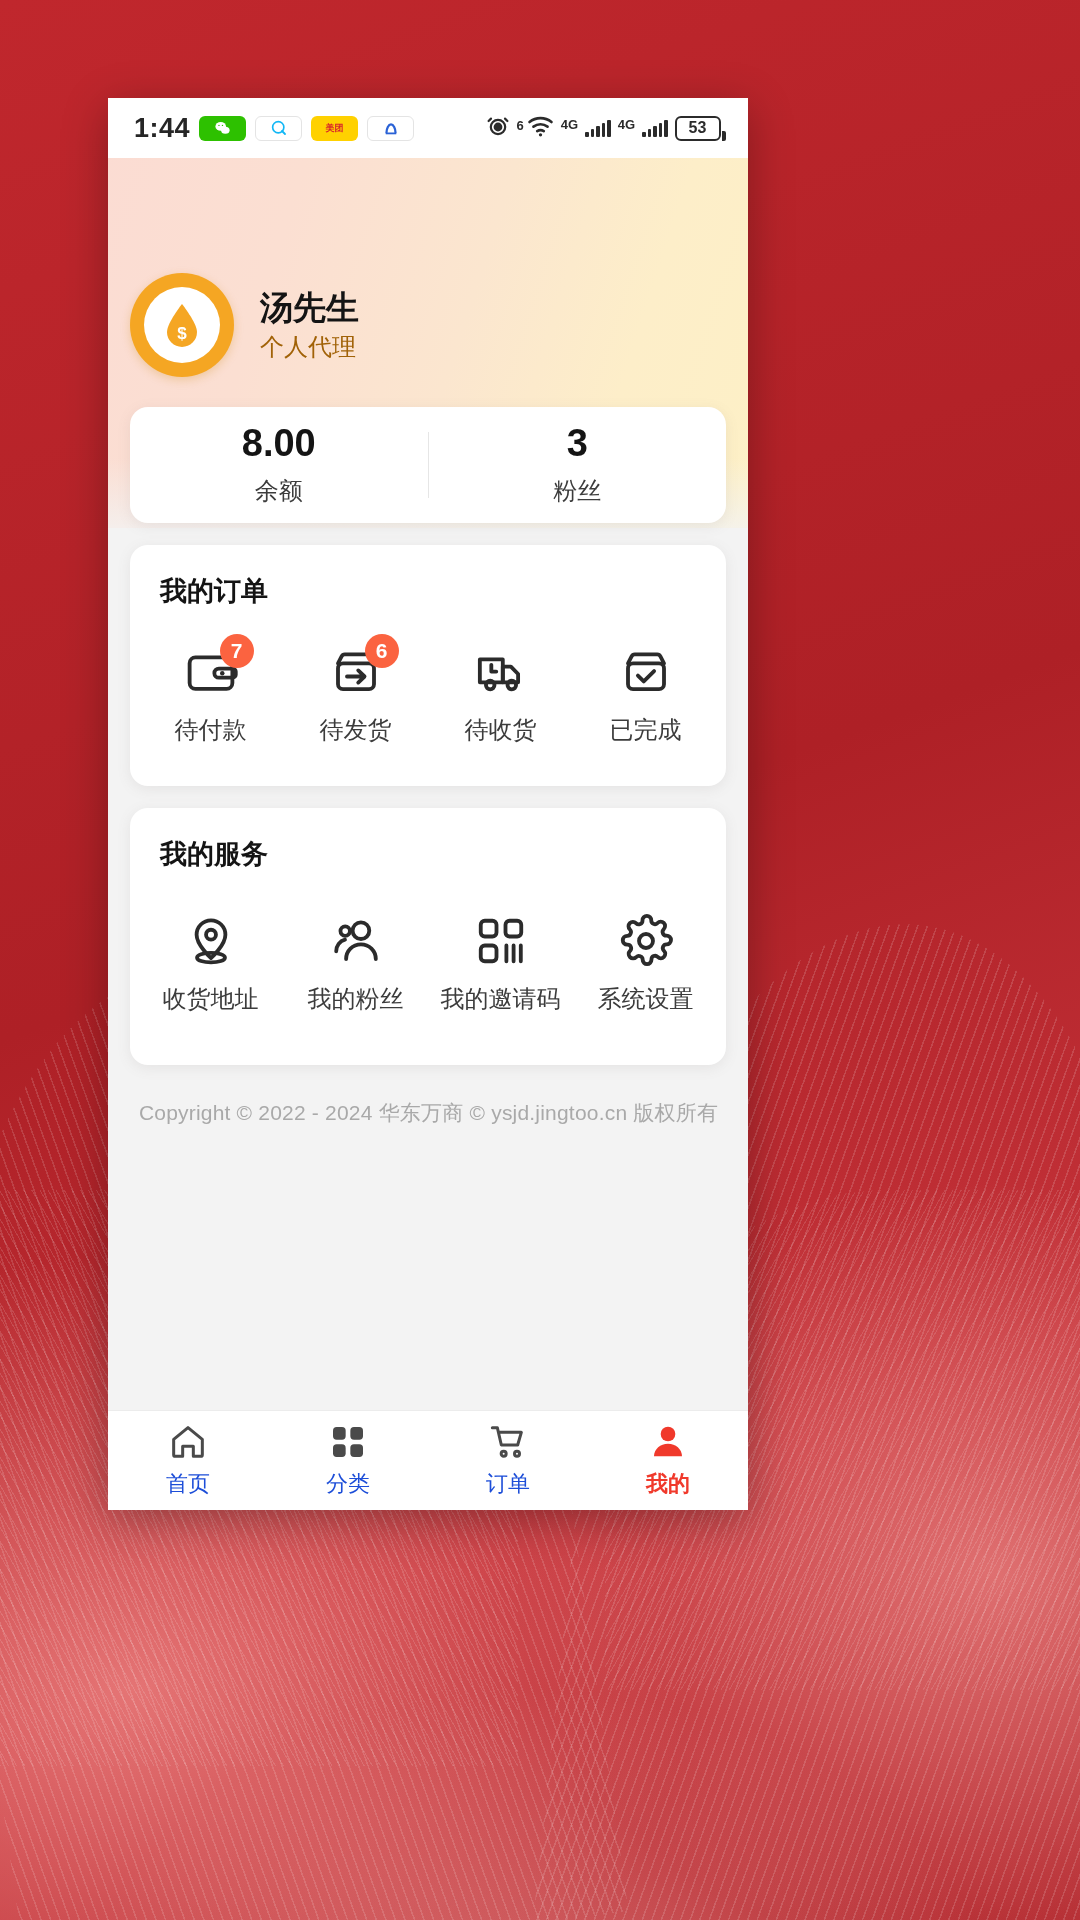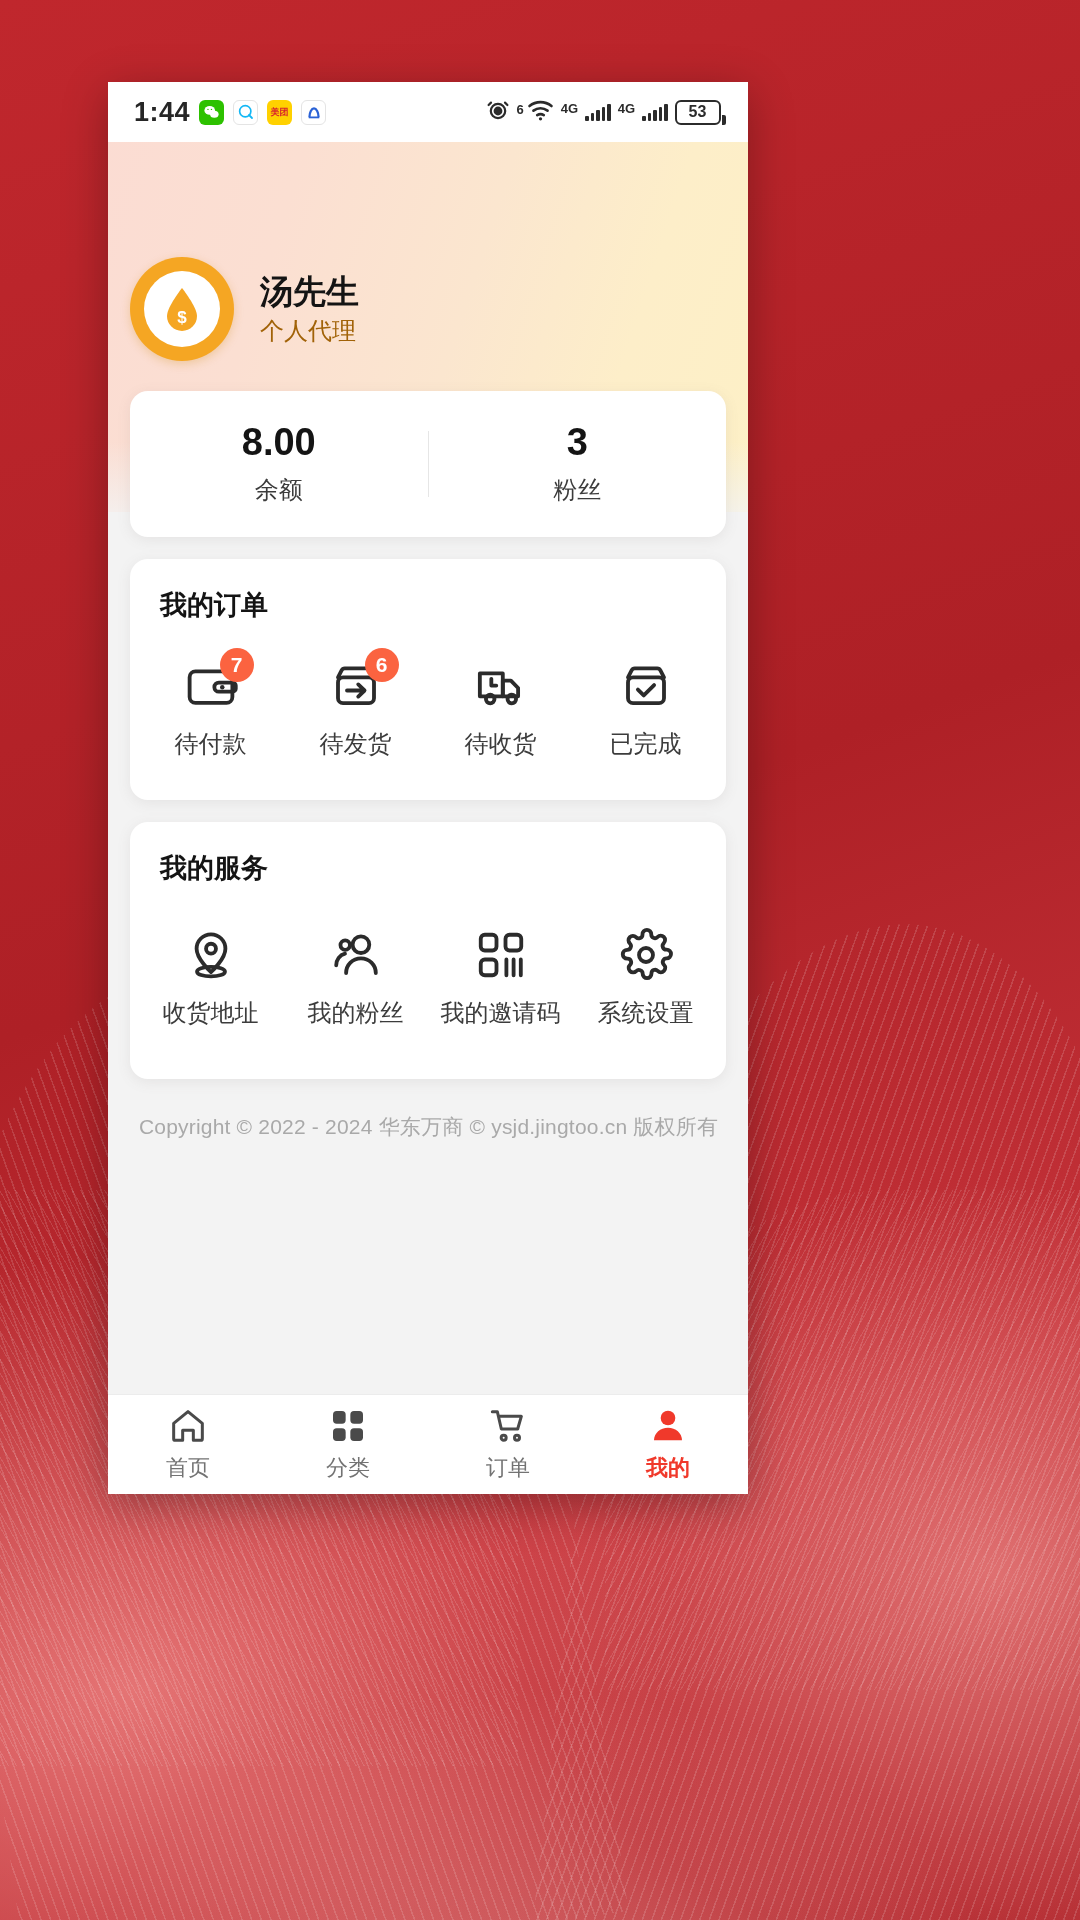--- a/index.html
+++ b/index.html
@@ -30,33 +30,33 @@
   }
   .swoosh1{position:absolute;left:0;bottom:8%;width:48%;height:30%;
     background:repeating-linear-gradient(60deg, rgba(255,255,255,.13) 0 1px, rgba(255,255,255,0) 1px 7px);
     border-radius:0 60% 0 0;}
   .swoosh2{position:absolute;right:0;bottom:12%;width:44%;height:26%;
     background:repeating-linear-gradient(120deg, rgba(255,255,255,.12) 0 1px, rgba(255,255,255,0) 1px 7px);
     border-radius:60% 0 0 0;}
 
   
   .phone {
-    position:absolute; left:108px; top:82px; width:640px; height:1412px;
+    position:absolute; left:108px; top:98px; width:640px; height:1412px;
     background:#fff; overflow:hidden;
     box-shadow:0 10px 42px rgba(0,0,0,.3);
     display:flex; flex-direction:column;
   }
   
   .statusbar{
     height:60px; flex:0 0 60px; display:flex; align-items:center;
     justify-content:space-between; padding:0 22px 0 26px; position:relative; z-index:4;
   }
   .sb-left{display:flex;align-items:center;gap:9px;}
   .sb-time{font-size:27px;font-weight:700;color:#262626;letter-spacing:.5px;}
-  .sb-app{width:25px;height:25px;border-radius:6px;display:flex;align-items:center;justify-content:center;
+  .sb-app{width:47px;height:25px;border-radius:6px;display:flex;align-items:center;justify-content:center;
     font-size:10px;font-weight:700;color:#fff;}
   .app-wechat{background:#2dc100;}
   .app-qq{background:#ffffff;border:1px solid #e4e4e4;color:#12b7f5;font-size:15px;}
   .app-meituan{background:#ffd100;color:#d8252b;font-size:9px;}
   .app-browser{background:#ffffff;border:1px solid #e4e4e4;color:#2a62d6;font-size:16px;font-weight:800;}
   .sb-right{display:flex;align-items:center;gap:7px;}
   .ic{fill:#2b2b2b;}
   .sup{font-size:13px;font-weight:700;color:#2b2b2b;align-self:flex-start;margin-top:4px;margin-right:-4px;}
   .net-lbl{font-size:13px;font-weight:700;color:#2b2b2b;align-self:flex-start;margin-top:3px;}
   .bars{display:flex;align-items:flex-end;gap:2px;height:17px;}
@@ -84,21 +84,21 @@
     display:flex;align-items:center;justify-content:center;box-shadow:0 3px 10px rgba(210,140,20,.28);}
   .avatar-inner{width:76px;height:76px;border-radius:50%;background:#fff;
     display:flex;align-items:center;justify-content:center;}
   .drop{width:46px;height:46px;display:block;}
   .pname{font-size:33px;font-weight:700;color:#141414;line-height:1.25;}
   .prole{font-size:24px;color:#a16207;margin-top:3px;}
 
   
   .card{background:#fff;border-radius:18px;margin:0 22px 22px 22px;
     box-shadow:0 3px 14px rgba(120,110,105,.11);}
-  .stats{display:flex;align-items:center;padding:31px 0;justify-content:flex-end;}
+  .stats{display:flex;align-items:center;padding:16px 0;justify-content:flex-end;}
   .stat{flex:1;text-align:center;}
   .stat .num{font-size:38px;font-weight:700;color:#141414;line-height:1.1;}
   .stat .lbl{font-size:24px;color:#3c3c3c;margin-top:10px;}
   .divider{width:1px;height:66px;background:#e6e6e6;}
 
   .card-title{font-size:27px;font-weight:700;color:#141414;padding:28px 0 6px 30px;}
   .grid{display:flex;flex-wrap:wrap;padding:14px 8px 30px 8px;}
   .cell{width:25%;display:flex;flex-direction:column;align-items:center;padding:14px 0 10px 0;}
   .cell-ico{position:relative;width:58px;height:58px;display:flex;align-items:center;justify-content:center;}
   .cell-ico svg{width:54px;height:54px;}
@@ -109,21 +109,21 @@
   .grid.services .cell{padding:20px 0 16px 0;}
   .grid.services{padding-bottom:34px;}
 
   .copyright{text-align:center;font-size:21px;color:#a9a9a9;padding:12px 10px 0 11px;letter-spacing:.2px;}
 
   
   .tabbar{flex:0 0 100px;height:100px;background:#fff;border-top:1px solid #ececec;
     display:flex;align-items:center;}
   .tab{flex:1;display:flex;flex-direction:column;align-items:center;gap:7px;}
   .tab svg{width:40px;height:40px;}
-  .tab .tlbl{font-size:22px;color:#737373;}
+  .tab .tlbl{font-size:22px;color:#1d4ed8;}
   .tab.active .tlbl{color:#f0392b;font-weight:600;}
 </style>
 </head>
 <body>
 
 <div class="wallpaper">
   <div class="swoosh1"></div>
   <div class="swoosh2"></div>
 </div>
 

